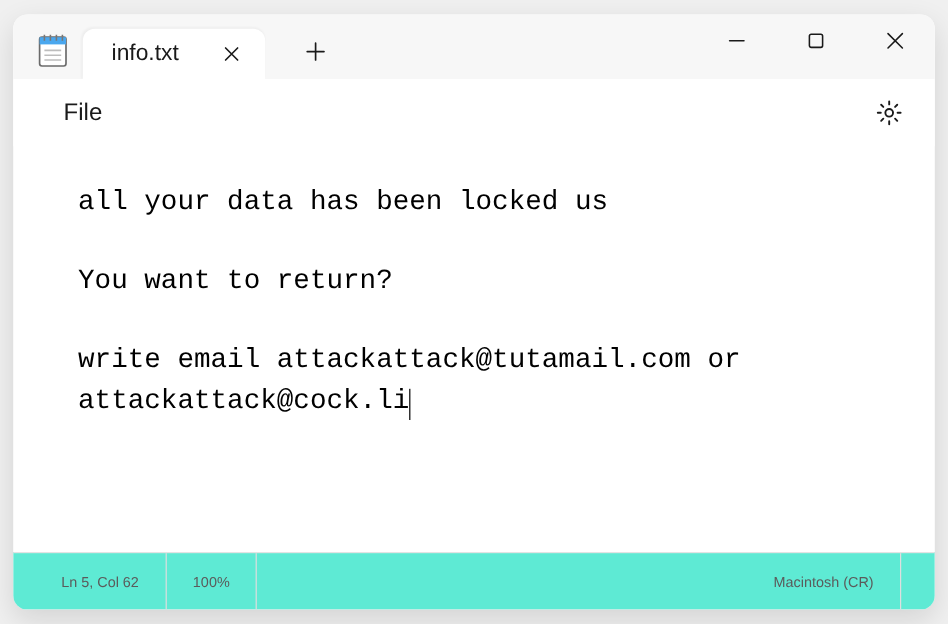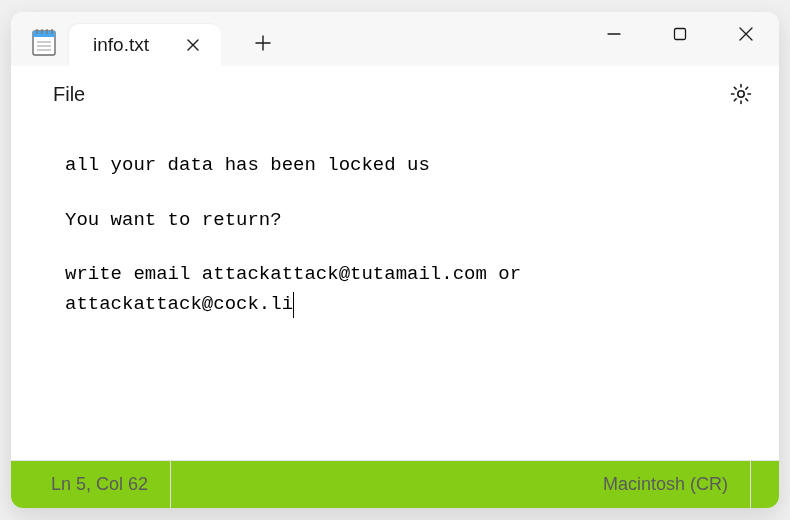--- a/index.html
+++ b/index.html
@@ -82,41 +82,41 @@
   .settings-btn {
     width: 40px; height: 40px;
     display: flex; align-items: center; justify-content: center;
     cursor: pointer; border-radius: 6px;
   }
   
   .editor {
     flex: 1;
     padding: 30px 54px 10px 54px;
     font-family: Consolas, "Courier New", monospace;
-    font-size: 19px;
+    font-size: 23px;
     line-height: 1.44;
     color: #000000;
     white-space: pre-wrap;
     word-break: break-word;
     position: relative;
   }
   .caret {
     display: inline-block;
     width: 1px; height: 26px;
     background: #000;
     vertical-align: text-bottom;
     transform: translateY(3px);
   }
   
   .statusbar {
     display: flex; align-items: center;
     height: 48px;
-    background: #84cc16;
+    background: #5eead4;
     border-top: 1px solid #e3e3e3;
-    font-size: 18px;
+    font-size: 12px;
     color: #5b5b5b;
     padding: 0 6px 0 40px;
     margin-top: 28px;
   }
   .status-cell {
     padding: 0 22px 0 0;
     height: 100%;
     display: flex; align-items: center;
     border-right: 1px solid #dedede;
     margin-right: 22px;
@@ -188,17 +188,18 @@
   </div>
 
   <div class="editor"><span>all your data has been locked us</span>
 
 <span>You want to return?</span>
 
 <span>write email attackattack@tutamail.com or attackattack@cock.li</span><span class="caret"></span></div>
 
   <div class="statusbar">
     <div class="status-cell">Ln 5, Col 62</div>
+    <div class="status-cell">100%</div>
     <div class="status-gap"></div>
     <div class="status-cell">Macintosh (CR)</div>
   </div>
 
 </div>
 
 </body></html>

